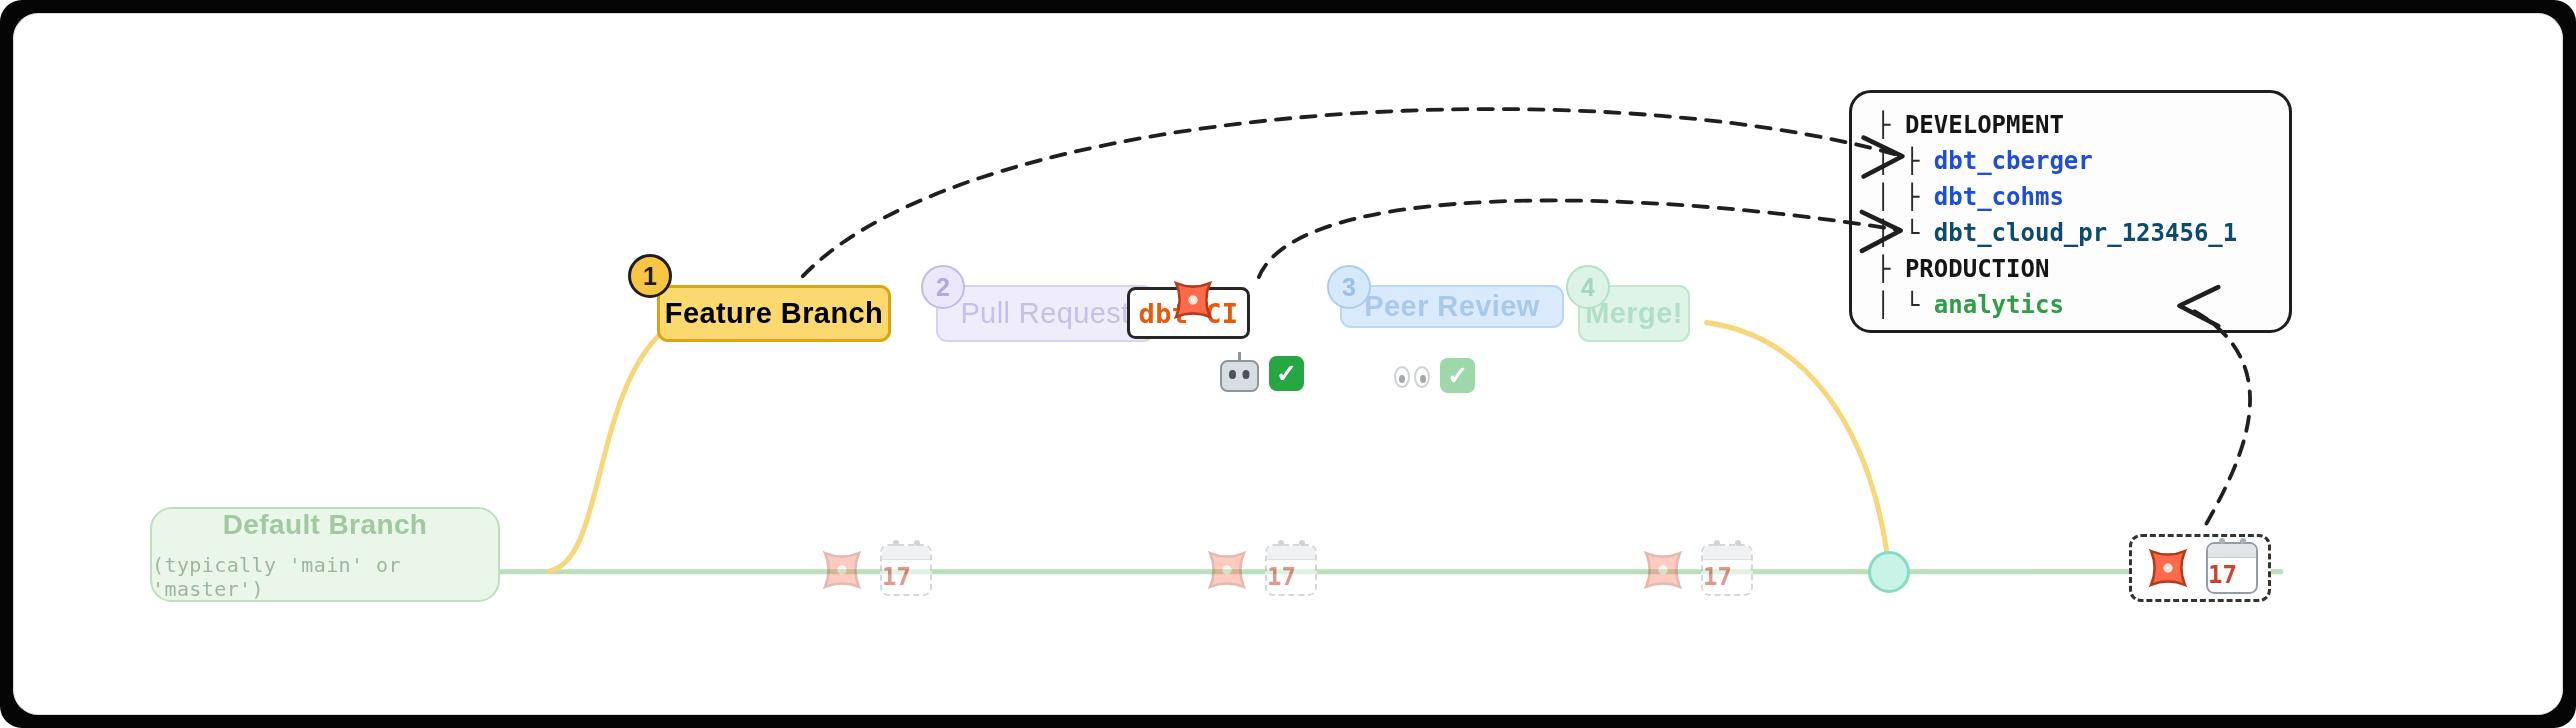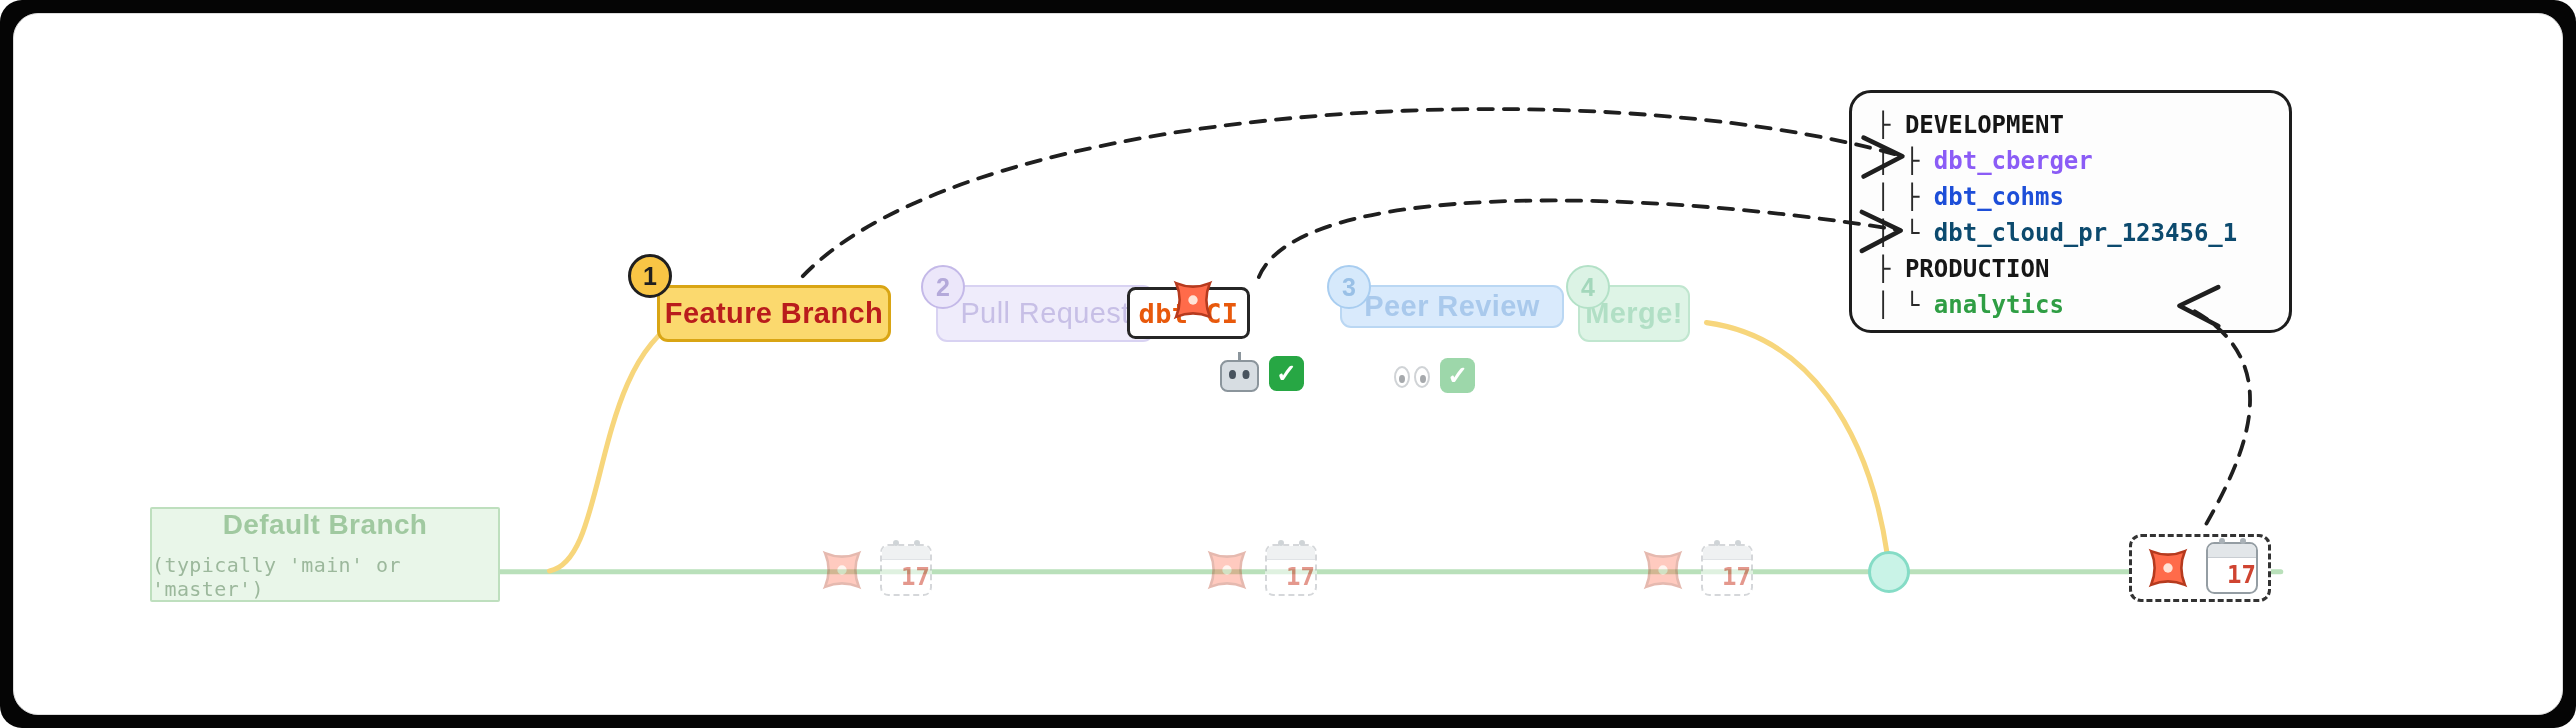--- a/index.html
+++ b/index.html
@@ -8,26 +8,26 @@
   .sheet{position:absolute;inset:12.7px;background:#ffffff;border-radius:25px;border:0.8px solid #dcdcdc;z-index:0;}
   .layer{position:absolute;left:0;top:0;width:2576px;height:728px;pointer-events:none;}
   .base-layer{z-index:1;}
   .top-layer{z-index:6;}
 
   
   .node{position:absolute;border-radius:11px;display:flex;align-items:center;justify-content:center;
         font-size:29px;letter-spacing:0.4px;z-index:3;box-sizing:border-box;}
 
   .default-branch{left:150px;top:507px;width:350px;height:95px;background:#e9f6e9;border:2.5px solid #bedfbe;
-        border-radius:2px;flex-direction:column;gap:12px;}
+        border-radius:22px;flex-direction:column;gap:12px;}
   .default-branch .db-title{color:#a0c9a0;font-size:28px;font-weight:bold;}
   .default-branch .db-sub{color:#9cb89c;font-size:20px;font-family:"DejaVu Sans Mono",monospace;}
 
   .feature-branch{left:657px;top:285px;width:234px;height:57px;background:#fbd96e;border:3.4px solid #d9a514;
-        color:#b91c1c;font-weight:bold;}
+        color:#000000;font-weight:bold;}
   .pull-request{left:936px;top:285px;width:218px;height:57px;background:#efecfb;border:2.5px solid #d8d2f2;
         color:#c7bfe6;font-weight:normal;}
   .dbt-ci{left:1127px;top:287px;width:123px;height:52px;background:#ffffff;border:3px solid #262626;
         border-radius:8.4px;color:#e8590c;font-weight:bold;font-size:27px;font-family:"DejaVu Sans Mono",monospace;}
   .peer-review{left:1340px;top:285px;width:224px;height:43px;background:#d9eafc;border:2.5px solid #bad7f3;
         color:#a9c9ec;font-weight:bold;}
   .merge-box{left:1578px;top:285px;width:112px;height:57px;background:#def4e6;border:2.5px solid #c0e6cf;
         color:#b1dfc5;font-weight:bold;}
 
   
@@ -63,21 +63,21 @@
   .run-2{left:1201px;top:544px;}
   .run-3{left:1637px;top:544px;}
   .run-live{left:2129px;top:534px;background:#ffffff;border:3px dashed #333333;border-radius:12px;
         padding:5px 10px;z-index:3;}
   .run-group .glyph{width:52px;height:52px;}
   .cal{width:52px;height:52px;background:#ffffff;border:2.1px solid #949da3;border-radius:8.4px;position:relative;box-sizing:border-box;}
   .cal.dashed{border-style:dashed;border-color:#b3b8bc;}
   .cal::before{content:'';position:absolute;top:-6px;left:11px;width:6px;height:6px;border-radius:50%;background:#a9b1b7;
         box-shadow:21px 0 0 #a9b1b7;}
   .cal-top{height:12.7px;background:#e2e6e9;border-bottom:1.7px solid #c8cdd2;border-radius:6px 6px 0 0;}
-  .cal-date{text-align:right;font-family:"DejaVu Sans Mono",monospace;font-weight:bold;font-size:24px;color:#cf4431;margin-top:3.4px;}
+  .cal-date{text-align:left;font-family:"DejaVu Sans Mono",monospace;font-weight:bold;font-size:24px;color:#cf4431;margin-top:3.4px;}
   .cal-faded{opacity:.55;}
 
   .merge-dot{position:absolute;left:1868px;top:551px;width:42px;height:42px;border-radius:50%;
         background:#c9f3e7;border:3.4px solid #85dcc6;z-index:3;box-sizing:border-box;}
 
   
   .env-panel{position:absolute;left:1849px;top:90px;width:443px;height:243px;background:#fdfdfd;
         border:3.4px solid #1d1d1d;border-radius:22px;z-index:4;box-sizing:border-box;
         padding:13.5px 0 13.5px 24px;font-family:"DejaVu Sans Mono",monospace;font-size:24px;}
   .env-row{height:36px;display:flex;align-items:center;white-space:pre;}
@@ -198,21 +198,21 @@
     </div>
   </div>
 
   <div class="env-panel">
     <div class="env-row">
       <span class="env-prefix">├ </span>
       <span class="env-name" style="color: rgb(22, 22, 22);">DEVELOPMENT</span>
     </div>
     <div class="env-row">
       <span class="env-prefix">│ ├ </span>
-      <span class="env-name" style="color: #8b5cf6;">dbt_cberger</span>
+      <span class="env-name" style="color: #1d4ed8;">dbt_cberger</span>
     </div>
     <div class="env-row">
       <span class="env-prefix">│ ├ </span>
       <span class="env-name" style="color: #1d4ed8;">dbt_cohms</span>
     </div>
     <div class="env-row">
       <span class="env-prefix">│ └ </span>
       <span class="env-name" style="color: #0c4a6e;">dbt_cloud_pr_123456_1</span>
     </div>
     <div class="env-row">

